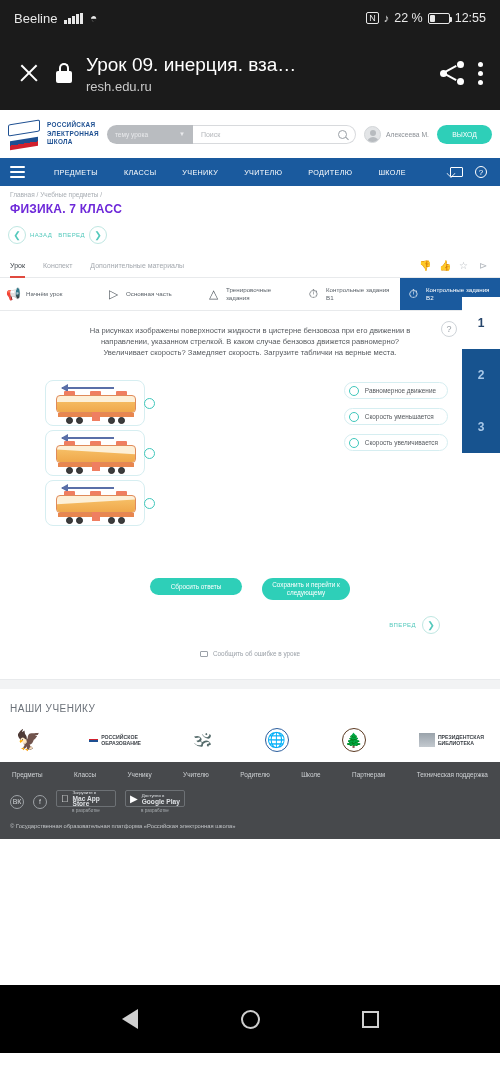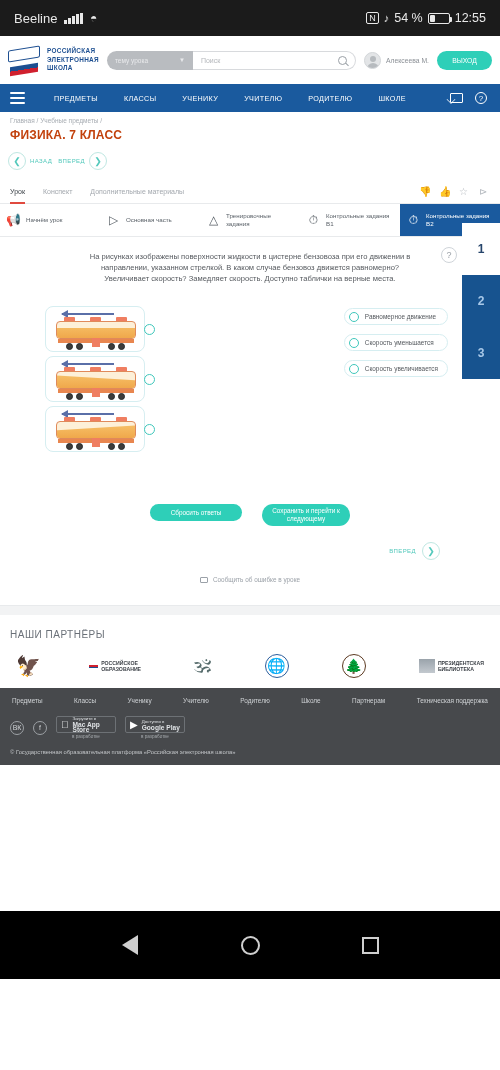--- a/index.html
+++ b/index.html
@@ -82,21 +82,21 @@
   .burger{width:15px;display:flex;flex-direction:column;gap:2.6px;cursor:pointer;flex:0 0 auto;margin-right:16px;}
   .burger i{height:2px;background:#fff;border-radius:1px;display:block;}
   .mainnav a{color:#fff;font-size:7.2px;letter-spacing:.35px;text-decoration:none;padding:0 13px;white-space:nowrap;cursor:pointer;}
   .nav-right{margin-left:auto;display:flex;align-items:center;gap:12px;padding-right:3px;}
   .env{width:13px;height:9.5px;border:1.4px solid #fff;border-radius:1px;position:relative;cursor:pointer;}
   .env::after{content:"";position:absolute;left:0.4px;top:0.4px;width:9px;height:9px;border-right:1.4px solid #fff;border-bottom:1.4px solid #fff;transform:rotate(45deg) scale(.62);transform-origin:top left;}
   .qmark{width:12px;height:12px;border:1.3px solid #fff;border-radius:50%;color:#fff;font-size:8px;display:flex;align-items:center;justify-content:center;cursor:pointer;}
 
   
   .crumbs{font-size:6.5px;color:#a8adb3;padding:5px 10px 0;}
-  .subject{font-size:12px;font-weight:bold;color:#c2410c;padding:4px 10px 6px;letter-spacing:.2px;}
+  .subject{font-size:12px;font-weight:bold;color:#6d28d9;padding:4px 10px 6px;letter-spacing:.2px;}
 
   
   .lesson-row{display:flex;align-items:center;padding:4px 8px 10px;gap:6px;}
   .navbtn{display:flex;align-items:center;gap:4px;flex:0 0 auto;cursor:pointer;}
   .circ{width:18px;height:18px;border-radius:50%;border:1.2px solid #bfe7e2;color:#54c9bc;display:flex;align-items:center;justify-content:center;font-size:9px;}
   .navlbl{font-size:6px;color:#54c9bc;letter-spacing:.4px;}
   .lesson-title{flex:1 1 auto;text-align:center;font-size:11px;color:#4a4f55;line-height:15px;padding:0 4px;}
 
   
   .tabs{display:flex;align-items:center;border-bottom:1px solid #e8eaec;padding:0 10px;height:24px;gap:18px;}
@@ -205,28 +205,51 @@
           <i></i>
           <i></i>
           <i></i>
           <i></i>
         </span>
       <span style="font-size:12px;">◓</span>
     </div>
     <div class="sb-right">
       <span style="border:1px solid #e8e8e8;border-radius:2px;padding:0 2px;font-size:9px;">N</span>
       <span style="font-size:11px;">♪</span>
-      <span>54 %</span>
+      <span>22 %</span>
       <span class="battery">
           <b></b>
         </span>
       <span>12:55</span>
     </div>
   </div>
 
+  <div class="browser-bar">
+    <div class="bb-close"></div>
+    <div class="bb-lock">
+      <div class="shackle"></div>
+        <div class="body"></div>
+    </div>
+    <div class="bb-titles">
+      <div class="bb-title">Урок 09. инерция. вза…</div>
+      <div class="bb-url">resh.edu.ru</div>
+    </div>
+    <div class="bb-share">
+      <span></span>
+        <span></span>
+        <span></span>
+        <i></i>
+        <i></i>
+    </div>
+    <div class="bb-menu">
+        <i></i>
+        <i></i>
+        <i></i>
+      </div>
+  </div>
 
   <div class="page">
 
     <div class="site-head">
       <div class="logo">
         <div class="logo-mark">
           <div class="book"></div>
             <div class="flag"></div>
         </div>
         <div class="logo-text">
@@ -321,21 +344,21 @@
 
     <div class="task">
 
       <div class="pager">
         <div class="pg active">1</div>
         <div class="pg idle">2</div>
         <div class="pg idle">3</div>
       </div>
 
       <div class="task-text">
-        <span>На рисунках изображены поверхности жидкости в цистерне бензовоза при его движении в направлении, указанном стрелкой. В каком случае бензовоз движется равномерно? Увеличивает скорость? Замедляет скорость. Доступно таблички на верные места.</span>
+        <span>На рисунках изображены поверхности жидкости в цистерне бензовоза при его движении в направлении, указанном стрелкой. В каком случае бензовоз движется равномерно? Увеличивает скорость? Замедляет скорость. Загрузите таблички на верные места.</span>
         <div class="help-q">?</div>
       </div>
 
       <div class="dnd">
         <div class="trucks">
 
           <div class="truck-card">
             <div class="arrow"></div>
             <div class="tanker">
               <div class="hatch" style="left:8px"></div>
@@ -428,21 +451,21 @@
 
       <div class="report">
         <div class="env2"></div>
         <span>Сообщить об ошибке в уроке</span>
       </div>
     </div>
 
     <div class="sep"></div>
 
     <div class="partners">
-      <div class="p-title">НАШИ ПАРТНЁРЫ</div>
+      <div class="p-title">НАШИ УЧЕНИКУ</div>
       <div class="p-row">
         <div class="p-item">
           <div class="p-eagle">🦅</div>
         </div>
         <div class="p-item">
           <div style="width:9px;height:3px;background:linear-gradient(#d0202e 0 50%,#1d4f91 50% 100%);margin-right:3px;"></div>
           <div class="p-txt">
             <div>РОССИЙСКОЕ</div>
               <div>ОБРАЗОВАНИЕ</div>
           </div>

